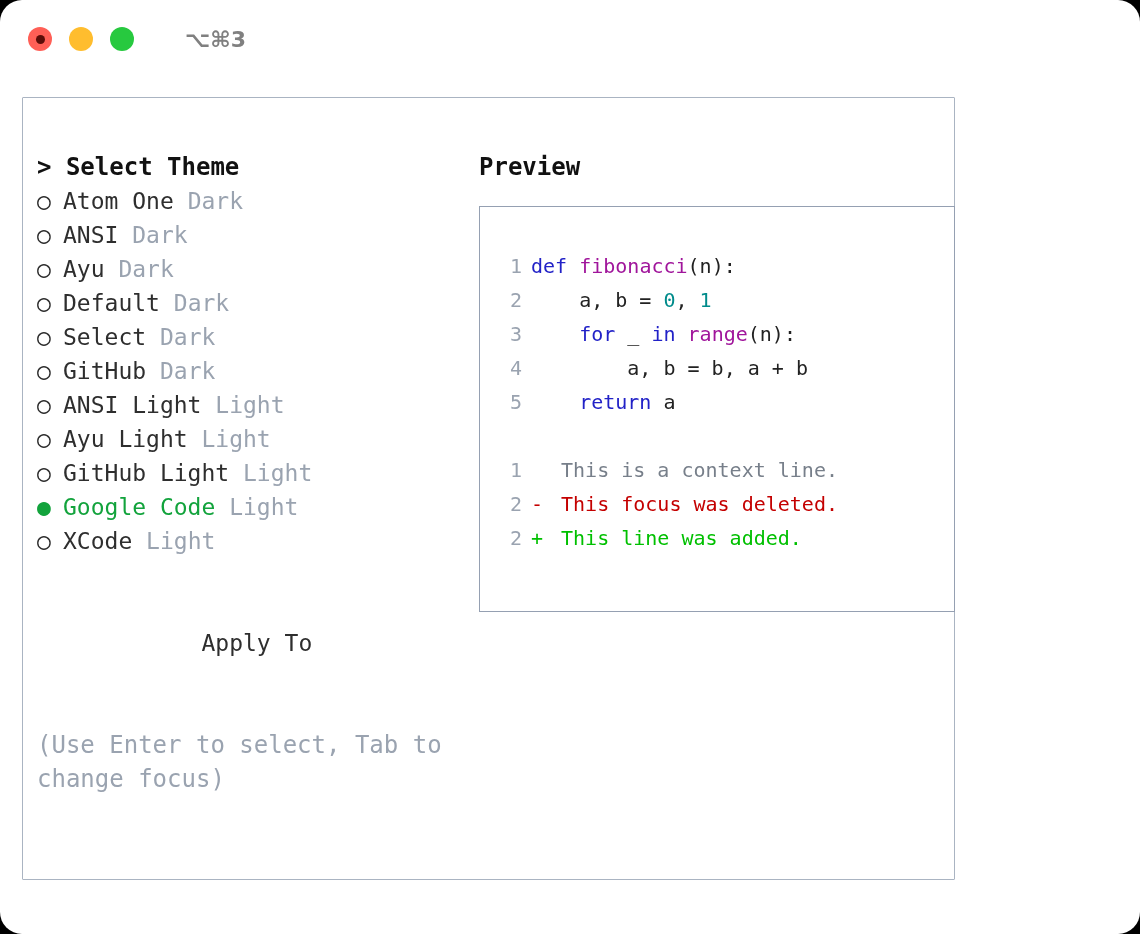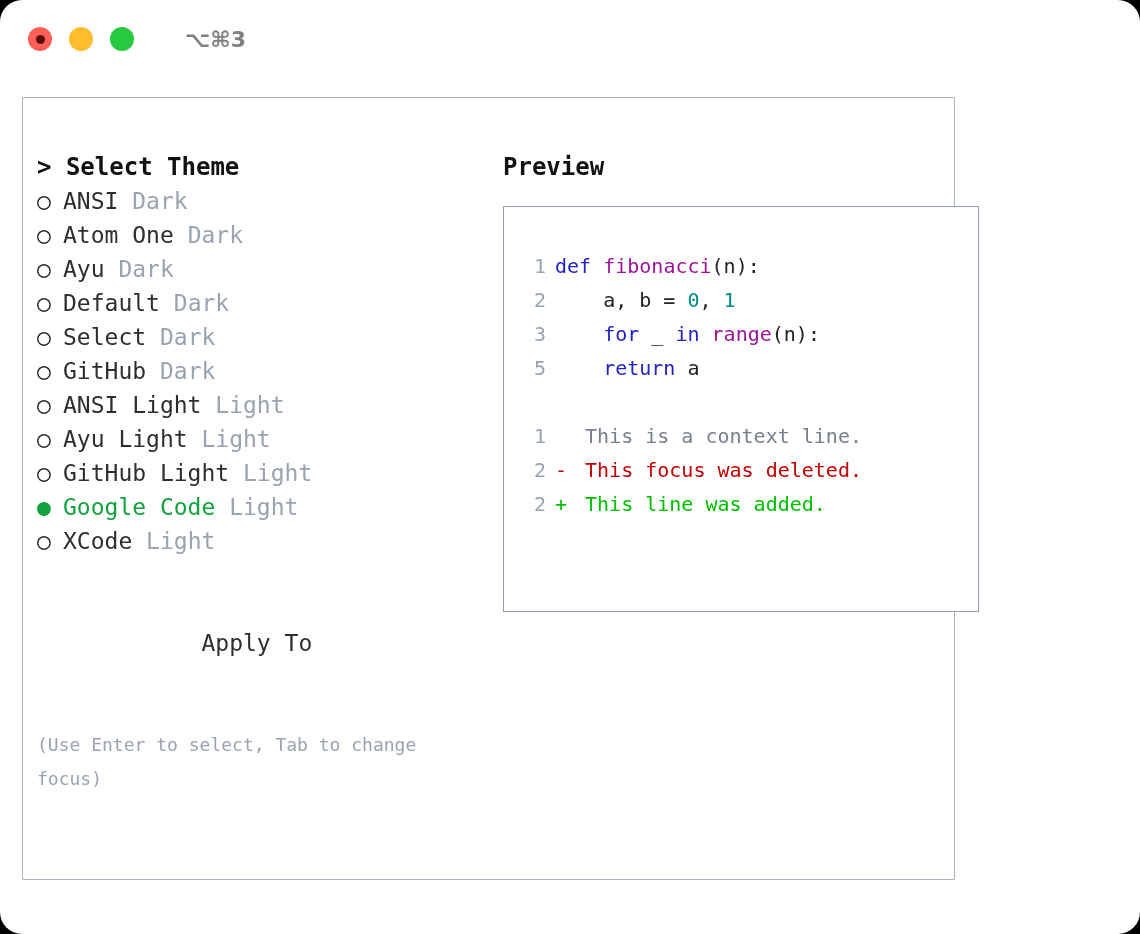--- a/index.html
+++ b/index.html
@@ -140,31 +140,31 @@
   .apply-title {
     font-size: 23px;
     line-height: 34px;
     color: #2e2e2e;
     white-space: pre;
     font-family: "DejaVu Sans Mono", monospace;
   }
 
   .hint {
     margin-top: 34px;
-    font-size: 18px;
+    font-size: 24px;
     line-height: 34px;
     color: #9aa3b0;
     width: 420px;
     white-space: pre-wrap;
   }
 
   
   .right-col {
     position: absolute;
-    left: 480px;
+    left: 456px;
     top: 52px;
     width: 500px;
   }
   .preview-title {
     font-size: 24px;
     font-weight: bold;
     color: #111111;
     line-height: 34px;
     font-family: "DejaVu Sans Mono", monospace;
     white-space: pre;
@@ -215,22 +215,22 @@
     </div>
     <div class="shortcut">⌥⌘3</div>
   </div>
 
   <div class="panel">
     <div class="columns">
 
       <div class="left-col">
         <div class="section-title">&gt; Select Theme</div>
         <div id="theme-list">
+            <div class="list-row"><span class="marker">○</span><span class="row-label">Atom One </span><span class="row-kind">Dark</span></div>
             <div class="list-row"><span class="marker">○</span><span class="row-label">ANSI </span><span class="row-kind">Dark</span></div>
-            <div class="list-row"><span class="marker">○</span><span class="row-label">Atom One </span><span class="row-kind">Dark</span></div>
             <div class="list-row"><span class="marker">○</span><span class="row-label">Ayu </span><span class="row-kind">Dark</span></div>
             <div class="list-row"><span class="marker">○</span><span class="row-label">Default </span><span class="row-kind">Dark</span></div>
             <div class="list-row"><span class="marker">○</span><span class="row-label">Select </span><span class="row-kind">Dark</span></div>
             <div class="list-row"><span class="marker">○</span><span class="row-label">GitHub </span><span class="row-kind">Dark</span></div>
             <div class="list-row"><span class="marker">○</span><span class="row-label">ANSI Light </span><span class="row-kind">Light</span></div>
             <div class="list-row"><span class="marker">○</span><span class="row-label">Ayu Light </span><span class="row-kind">Light</span></div>
             <div class="list-row"><span class="marker">○</span><span class="row-label">GitHub Light </span><span class="row-kind">Light</span></div>
             <div class="list-row selected"><span class="marker sel">●</span><span class="row-label">Google Code </span><span class="row-kind">Light</span></div>
             <div class="list-row"><span class="marker">○</span><span class="row-label">XCode </span><span class="row-kind">Light</span></div>
           </div>
@@ -244,20 +244,21 @@
         <div class="hint">(Use Enter to select, Tab to change focus)</div>
       </div>
 
       <div class="right-col">
         <div class="preview-title">Preview</div>
         <div class="preview-box">
           <div id="code-block">
               <div class="code-line"><span class="ln">1</span><span class="tok-kw">def </span><span class="tok-fn">fibonacci</span><span class="tok-pl">(n):</span></div>
               <div class="code-line"><span class="ln">2</span><span class="tok-pl">    a, b = </span><span class="tok-num">0</span><span class="tok-pl">, </span><span class="tok-num">1</span></div>
               <div class="code-line"><span class="ln">3</span><span class="tok-kw">    for</span><span class="tok-pl"> _ </span><span class="tok-kw">in</span><span class="tok-pl"> </span><span class="tok-fn">range</span><span class="tok-pl">(n):</span></div>
+              <div class="code-line"><span class="ln">4</span><span class="tok-pl">        a, b = b, a + b</span></div>
               <div class="code-line"><span class="ln">5</span><span class="tok-kw">    return</span><span class="tok-pl"> a</span></div>
             </div>
           <div class="diff-gap"></div>
           <div id="diff-block">
               <div class="code-line"><span class="ln">1</span><span class="diff-sign diff-ctx"> </span><span class="diff-ctx"> This is a context line.</span></div>
               <div class="code-line"><span class="ln">2</span><span class="diff-sign diff-del">-</span><span class="diff-del"> This focus was deleted.</span></div>
               <div class="code-line"><span class="ln">2</span><span class="diff-sign diff-add">+</span><span class="diff-add"> This line was added.</span></div>
             </div>
         </div>
       </div>

